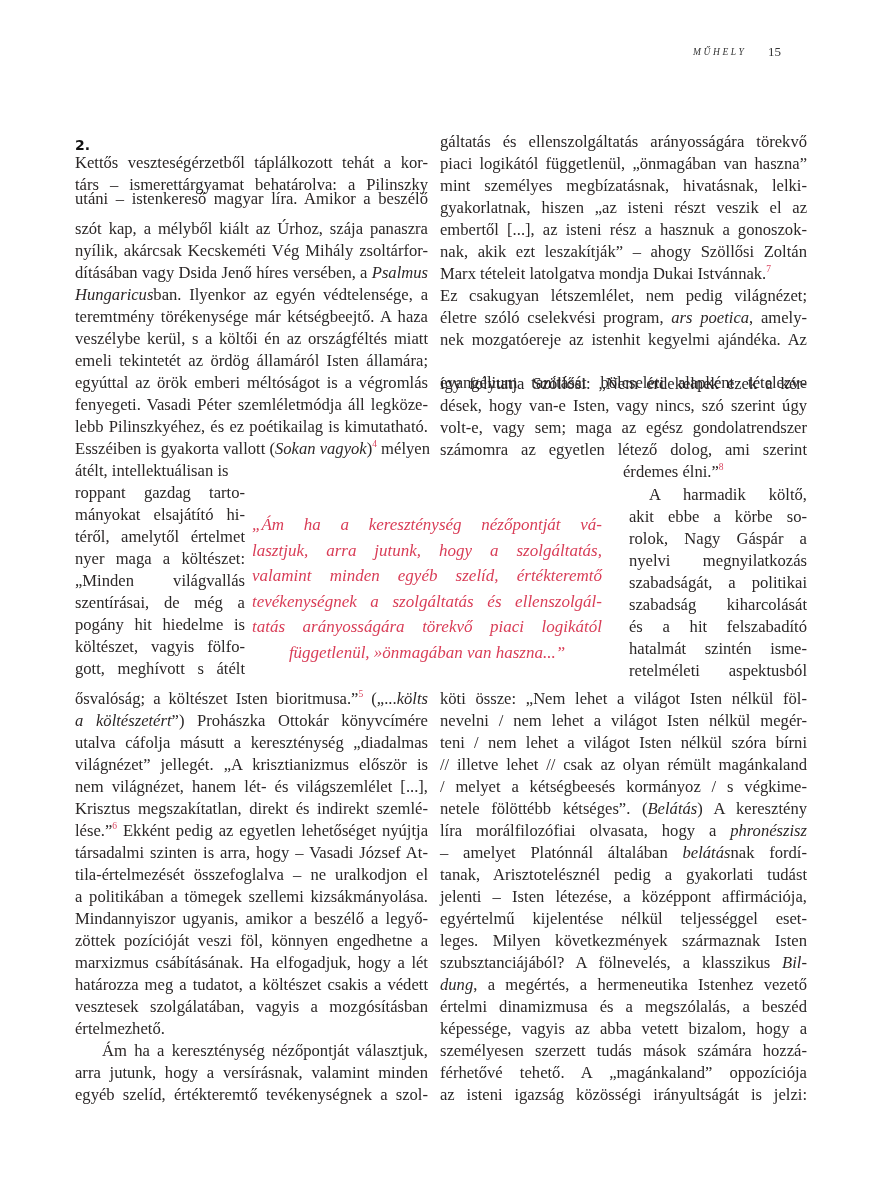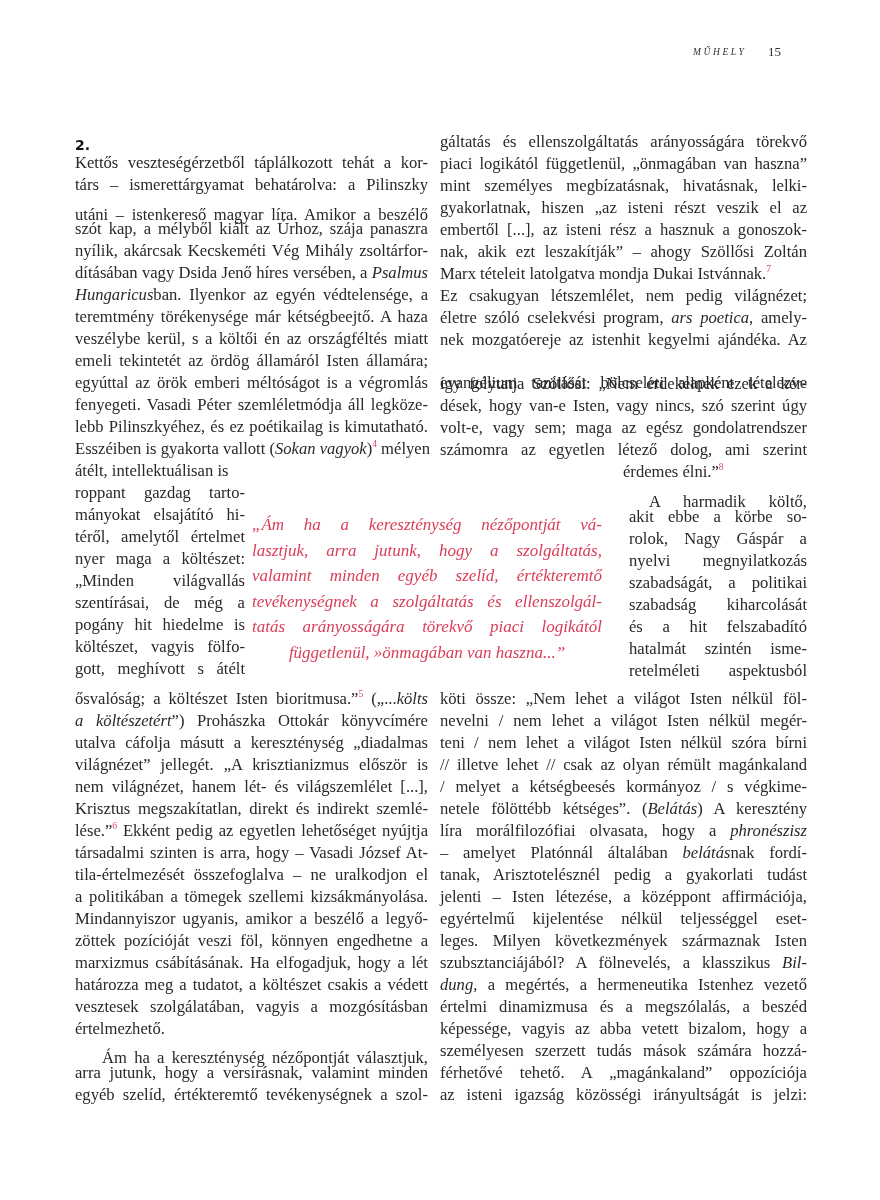--- a/index.html
+++ b/index.html
@@ -12,21 +12,21 @@
   }
   .running-head .section { position: absolute; left: 53px; top: 3px; font-style: italic; letter-spacing: 2.6px; font-size: 9.5px; }
   .running-head .page-no { position: absolute; left: 128px; top: 0px; font-size: 13px; }
 
   .line {
     position: absolute; white-space: nowrap; overflow: visible;
     font-family: "Liberation Serif", serif; font-size: 16.6px; line-height: 22px; height: 22px;
     color: #2b2727;
   }
   .line.justify { text-align: justify; text-align-last: justify; }
-  .line.indent { padding-left: 27px; margin-top: 7px; }
+  .line.indent { padding-left: 27px; }
   .col-left { left: 75px; width: 353px; }
   .col-right { left: 440px; width: 367px; }
   .wrap-left { left: 75px; width: 170px; }
   .wrap-right { left: 629px; width: 178px; }
 
   .heading-num {
     position: absolute; left: 75px; top: 137px;
     font-family: "DejaVu Sans", sans-serif; font-weight: bold; font-size: 14px; color: #111;
   }
 
@@ -49,21 +49,21 @@
 <div class="running-head">
   <span class="section">MŰHELY</span>
   <span class="page-no">15</span>
 </div>
 
 <div class="heading-num">2.</div>
 
 <div>
   <div class="line col-left justify" style="top:152px">Kettős veszteségérzetből táplálkozott tehát a kor-</div>
   <div class="line col-left justify" style="top:174px">társ – ismerettárgyamat behatárolva: a Pilinszky</div>
-  <div class="line col-left justify" style="top:204px">utáni – istenkereső magyar líra. Amikor a beszélő</div>
+  <div class="line col-left justify" style="top:188px">utáni – istenkereső magyar líra. Amikor a beszélő</div>
   <div class="line col-left justify" style="top:218px">szót kap, a mélyből kiált az Úrhoz, szája panaszra</div>
   <div class="line col-left justify" style="top:240px">nyílik, akárcsak Kecskeméti Vég Mihály zsoltárfor-</div>
   <div class="line col-left justify" style="top:262px"><span>dításában vagy Dsida Jenő híres versében, a </span><i>Psalmus</i></div>
   <div class="line col-left justify" style="top:284px"><i>Hungaricus</i><span>ban. Ilyenkor az egyén védtelensége, a</span></div>
   <div class="line col-left justify" style="top:306px">teremtmény törékenysége már kétségbeejtő. A haza</div>
   <div class="line col-left justify" style="top:328px">veszélybe kerül, s a költői én az országféltés miatt</div>
   <div class="line col-left justify" style="top:350px">emeli tekintetét az ördög államáról Isten államára;</div>
   <div class="line col-left justify" style="top:372px">egyúttal az örök emberi méltóságot is a végromlás</div>
   <div class="line col-left justify" style="top:394px">fenyegeti. Vasadi Péter szemléletmódja áll legköze-</div>
   <div class="line col-left justify" style="top:416px">lebb Pilinszkyéhez, és ez poétikailag is kimutatható.</div>

